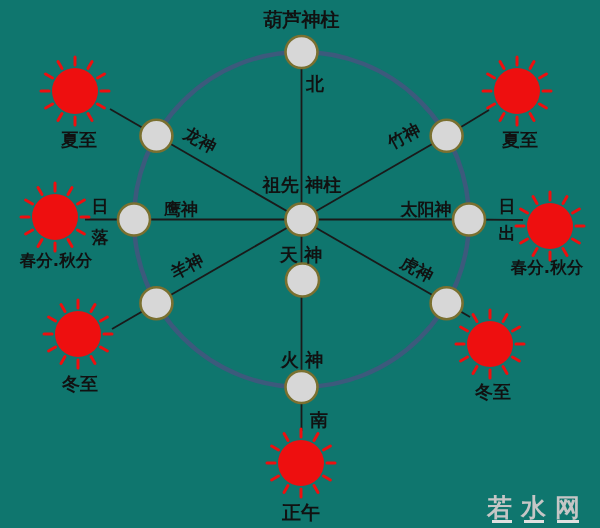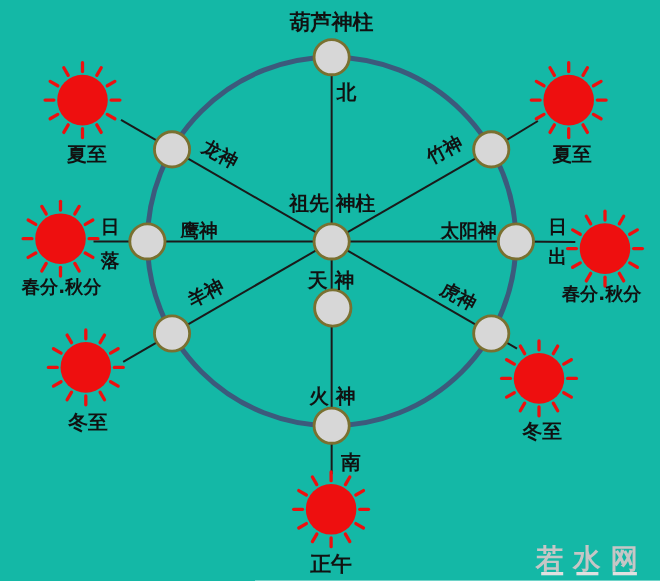--- a/index.html
+++ b/index.html
@@ -1,20 +1,20 @@
 <!DOCTYPE html>
 <html><head>
 <meta charset="utf-8">
 <style>
   html, body { margin: 0; padding: 0; background: #ffffff; }
   .stage {
     position: relative;
     width: 600px;
     height: 528px;
-    background: #14b8a6;
+    background: #0f766e;
     overflow: hidden;
     font-family: "DejaVu Sans", "Liberation Sans", sans-serif;
   }
   svg { display: block; }
   .ring   { fill: none; stroke: #3c5a7c; stroke-width: 4.5; }
   .spoke  { stroke: #1a1a1a; stroke-width: 1.8; }
   .node   { fill: #d7d7d7; stroke: #7a7030; stroke-width: 2.6; }
   .suncore  { fill: #ee0f0f; }
   .spikes line { stroke: #ee0f0f; stroke-width: 3; stroke-linecap: round; }
   .t  { font-family: "DejaVu Sans", "Liberation Sans", sans-serif;

